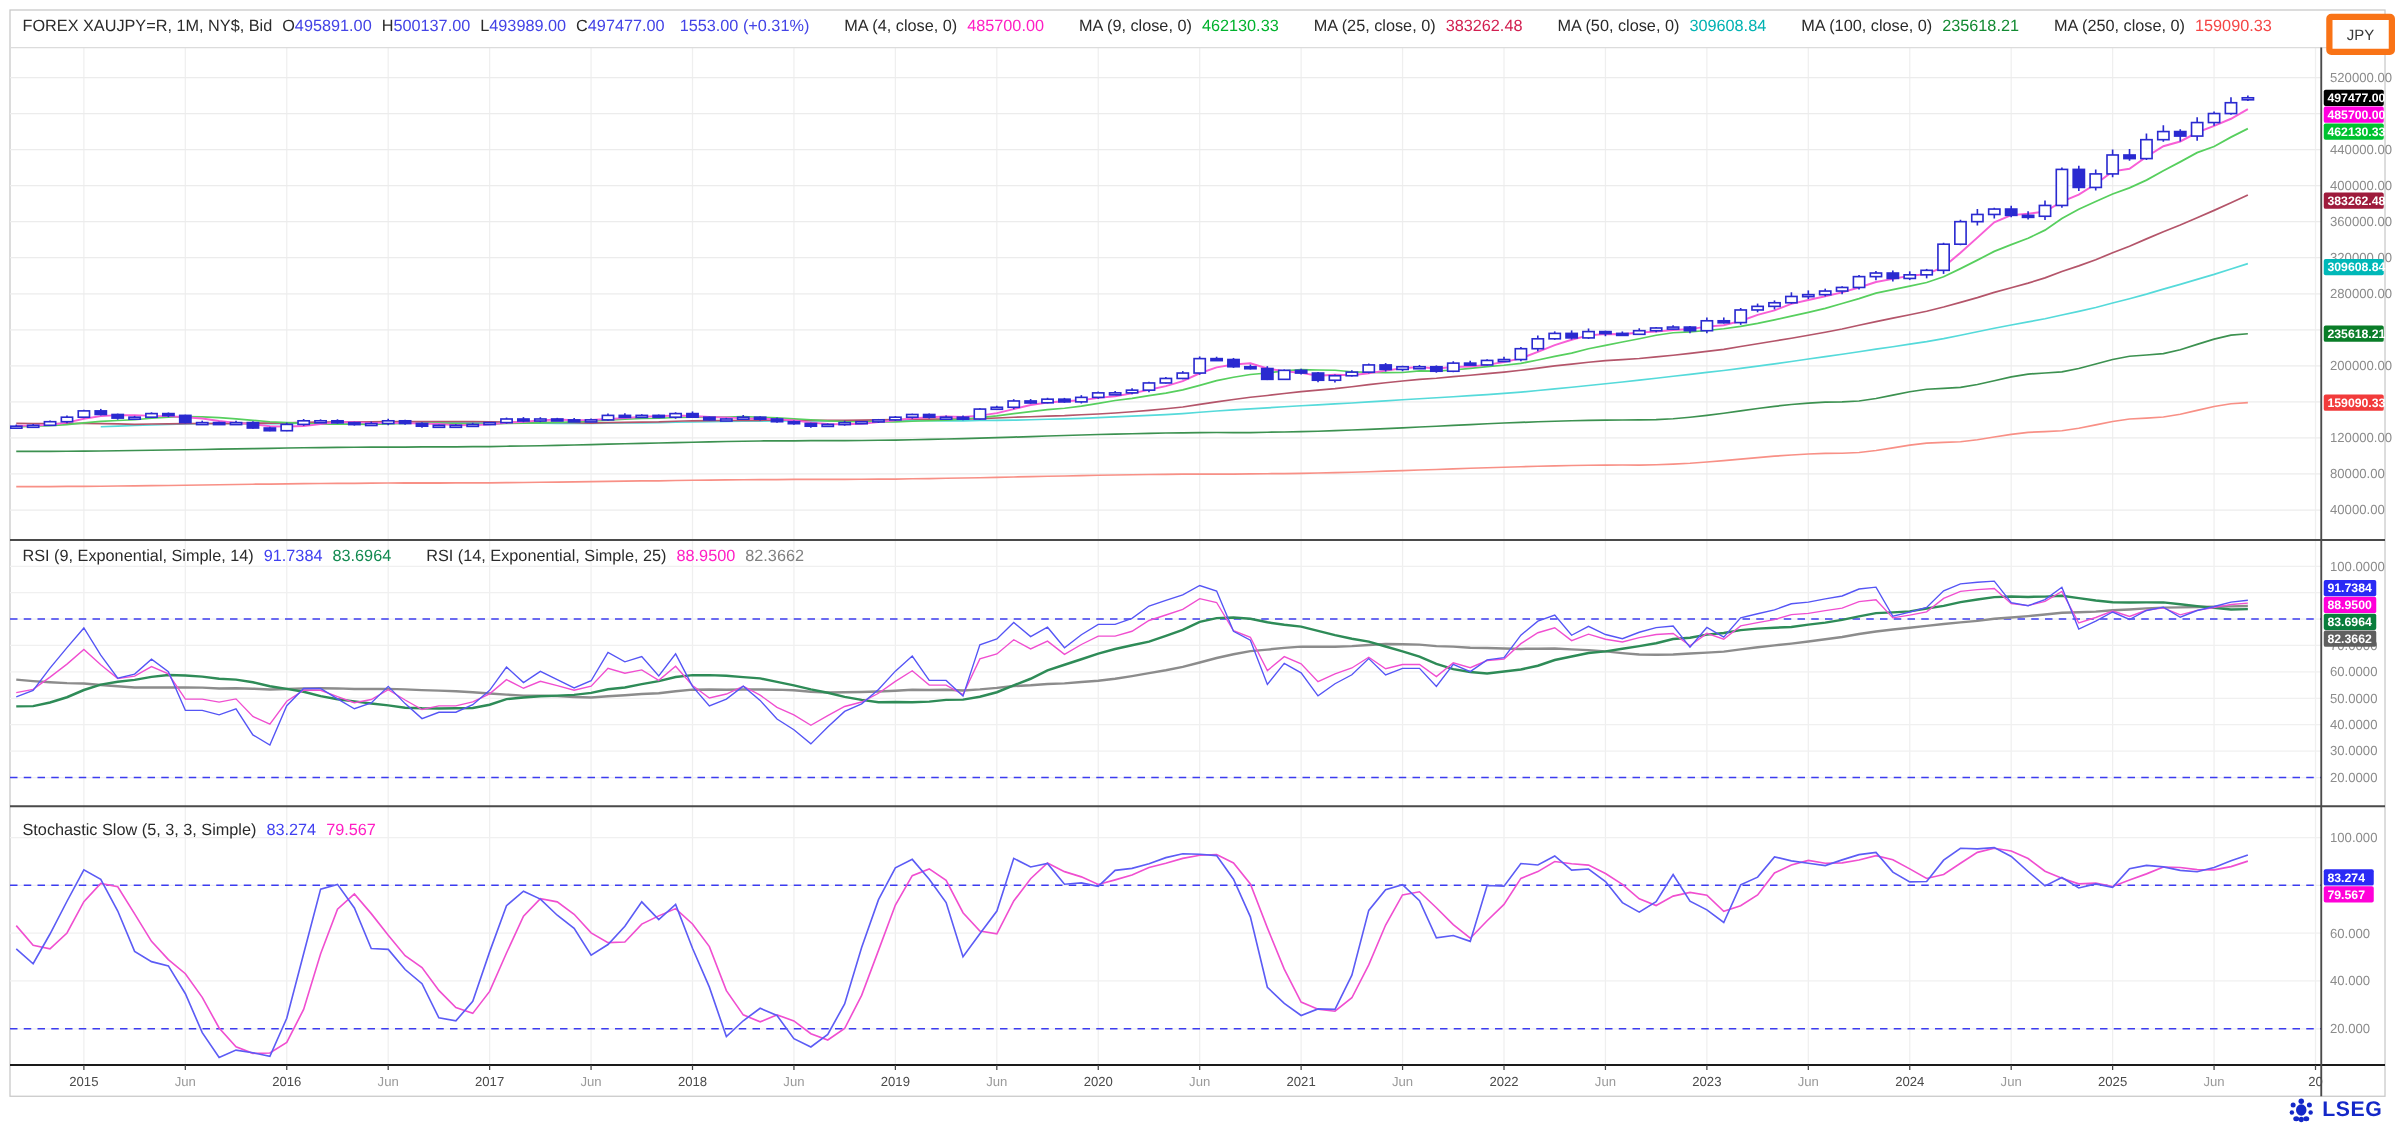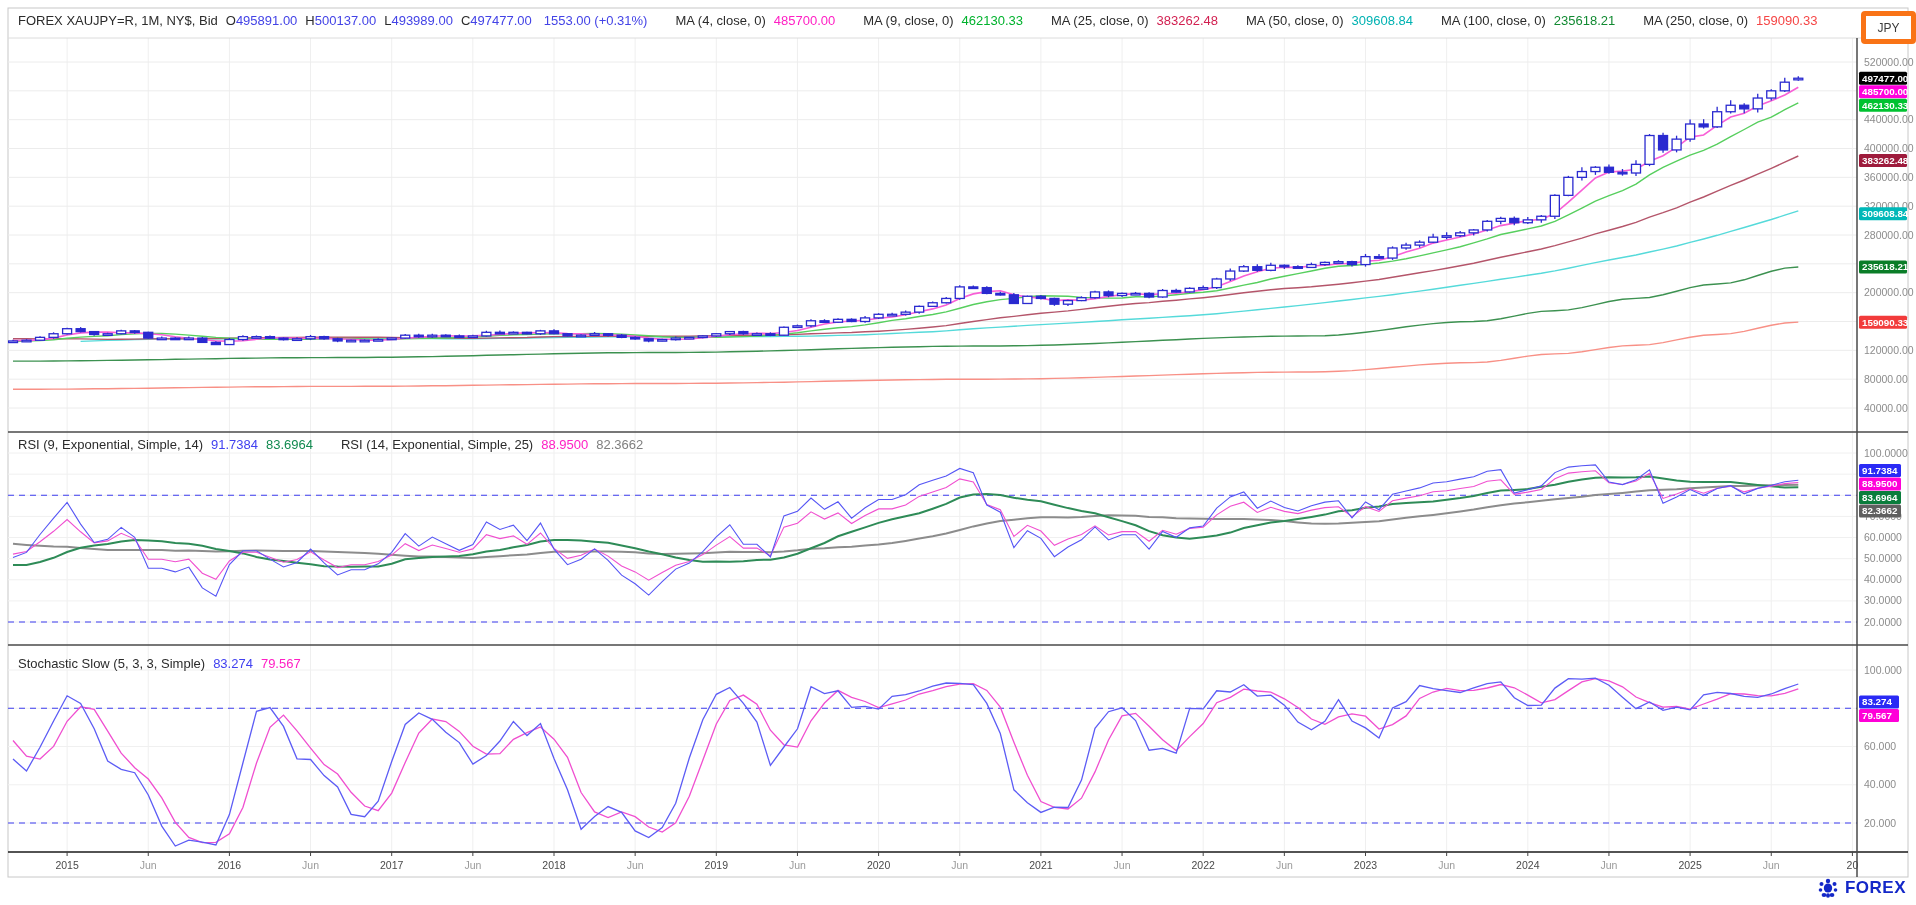--- a/index.html
+++ b/index.html
@@ -499,15 +499,15 @@
         <circle cx="5.5" cy="7" r="2"></circle>
         <circle cx="18.5" cy="7" r="2"></circle>
         <ellipse cx="12" cy="11" rx="4.2" ry="4.6"></ellipse>
         <circle cx="4.5" cy="13" r="1.8"></circle>
         <circle cx="19.5" cy="13" r="1.8"></circle>
         <ellipse cx="8" cy="18" rx="2.4" ry="2"></ellipse>
         <ellipse cx="16" cy="18" rx="2.4" ry="2"></ellipse>
         <ellipse cx="12" cy="18.5" rx="2" ry="2.2"></ellipse>
       </g>
     </svg>
-    <span class="word">FOREX</span>
+    <span class="word">LSEG</span>
   </div>
 </div>
 
 </body></html>

